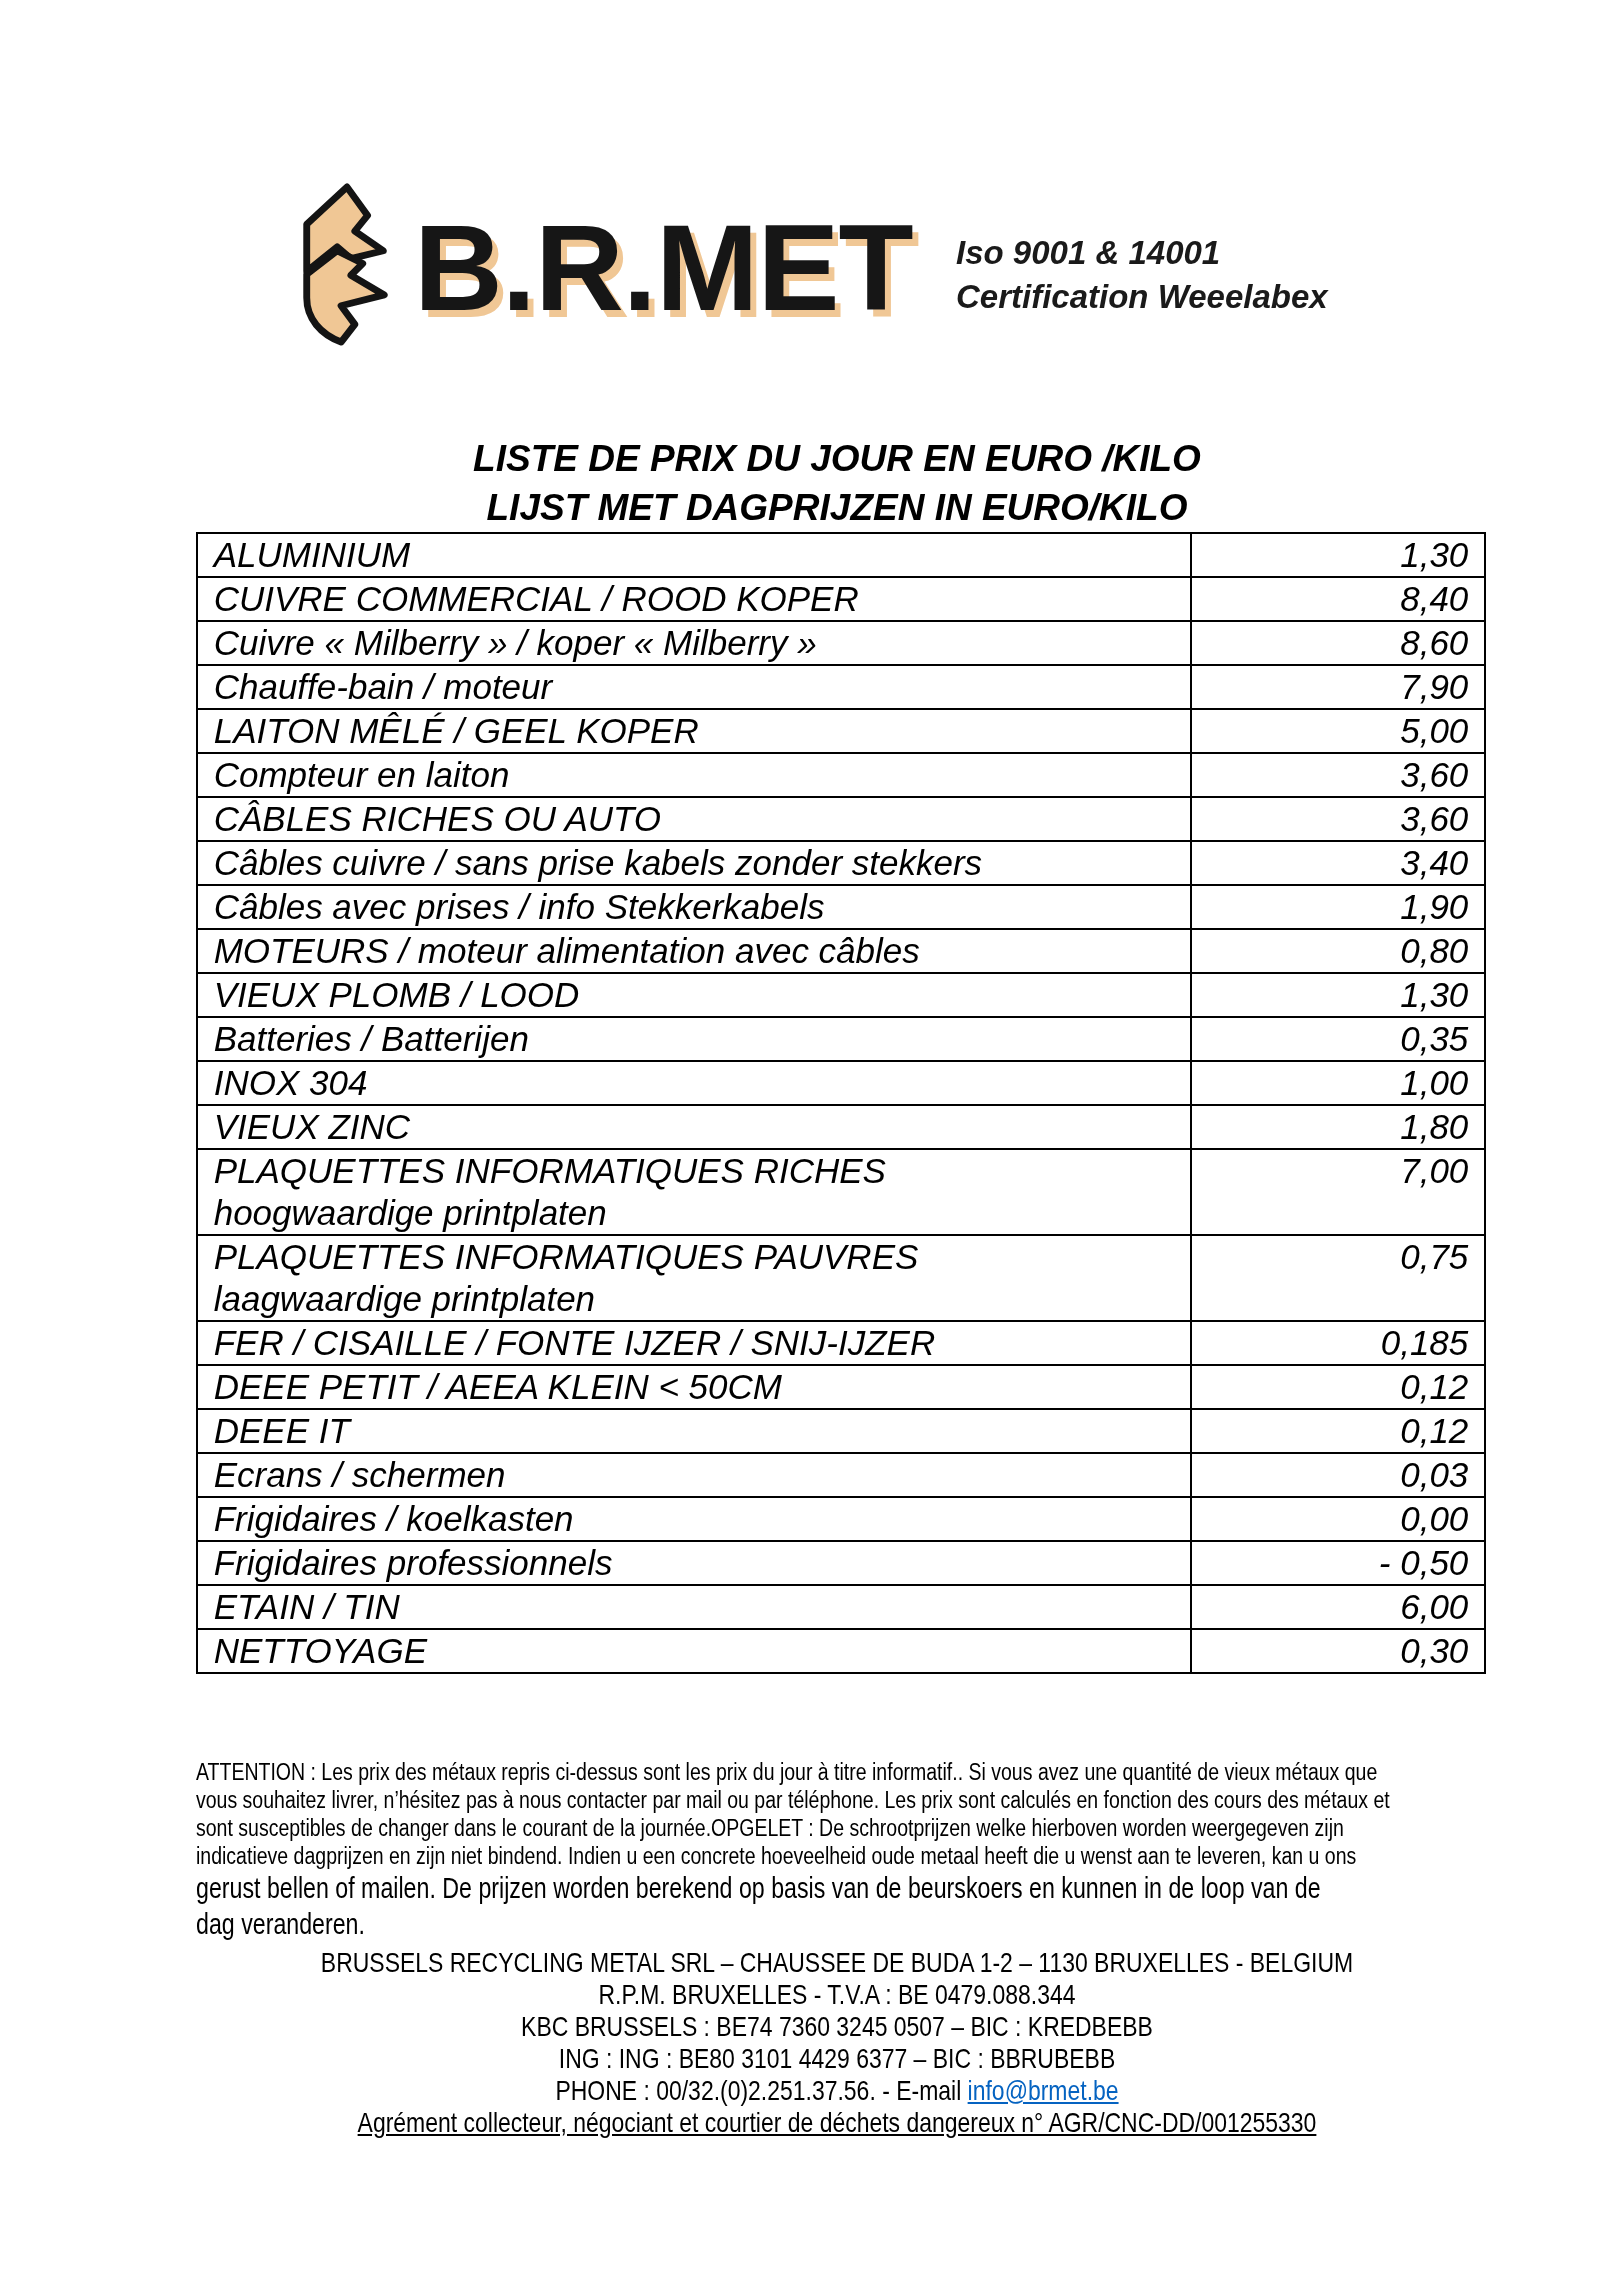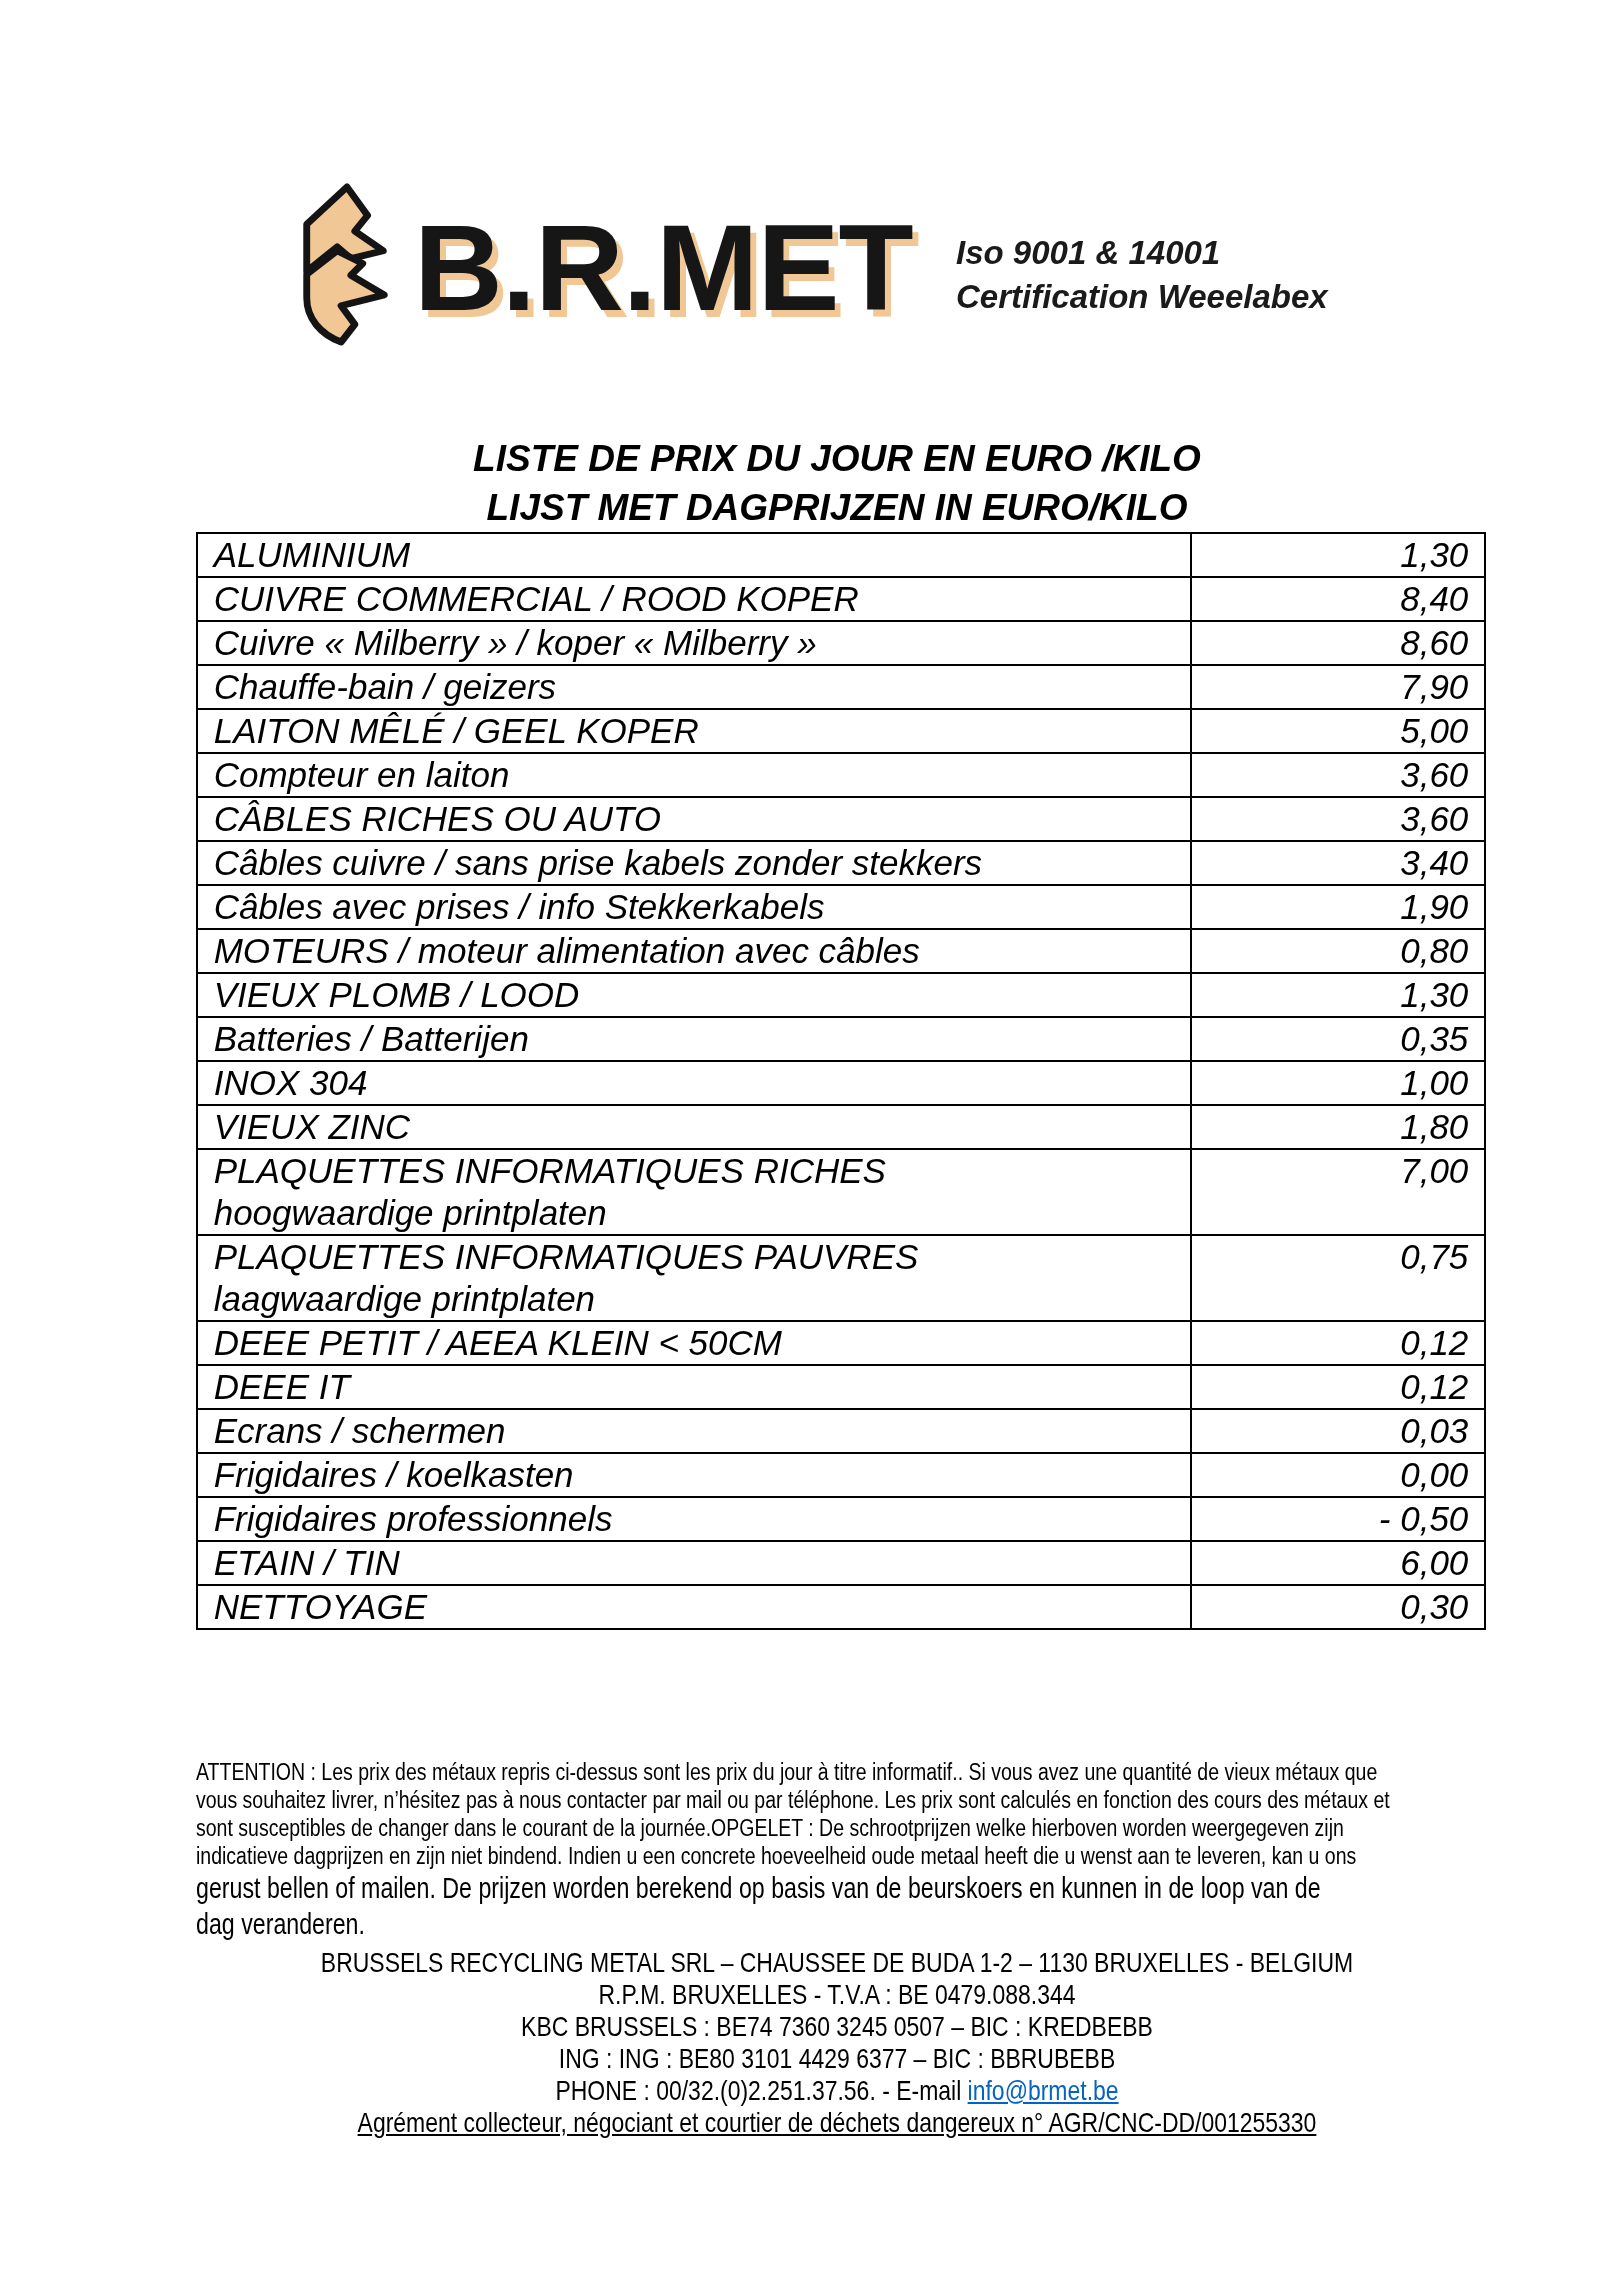--- a/index.html
+++ b/index.html
@@ -91,21 +91,21 @@
         </tr>
         <tr>
           <td class="c-label">CUIVRE COMMERCIAL / ROOD KOPER</td>
           <td class="c-price">8,40</td>
         </tr>
         <tr>
           <td class="c-label">Cuivre « Milberry » / koper « Milberry »</td>
           <td class="c-price">8,60</td>
         </tr>
         <tr>
-          <td class="c-label">Chauffe-bain / geizers</td>
+          <td class="c-label">Chauffe-bain / moteur</td>
           <td class="c-price">7,90</td>
         </tr>
         <tr>
           <td class="c-label">LAITON MÊLÉ / GEEL KOPER</td>
           <td class="c-price">5,00</td>
         </tr>
         <tr>
           <td class="c-label">Compteur en laiton</td>
           <td class="c-price">3,60</td>
         </tr>
@@ -141,20 +141,24 @@
           <td class="c-label">VIEUX ZINC</td>
           <td class="c-price">1,80</td>
         </tr>
         <tr>
           <td class="c-label">PLAQUETTES INFORMATIQUES RICHES<div>hoogwaardige printplaten</div></td>
           <td class="c-price">7,00</td>
         </tr>
         <tr>
           <td class="c-label">PLAQUETTES INFORMATIQUES PAUVRES<div>laagwaardige printplaten</div></td>
           <td class="c-price">0,75</td>
+        </tr>
+        <tr>
+          <td class="c-label">FER / CISAILLE / FONTE IJZER / SNIJ-IJZER</td>
+          <td class="c-price">0,185</td>
         </tr>
         <tr>
           <td class="c-label">DEEE PETIT / AEEA KLEIN &lt; 50CM</td>
           <td class="c-price">0,12</td>
         </tr>
         <tr>
           <td class="c-label">DEEE IT</td>
           <td class="c-price">0,12</td>
         </tr>
         <tr>

